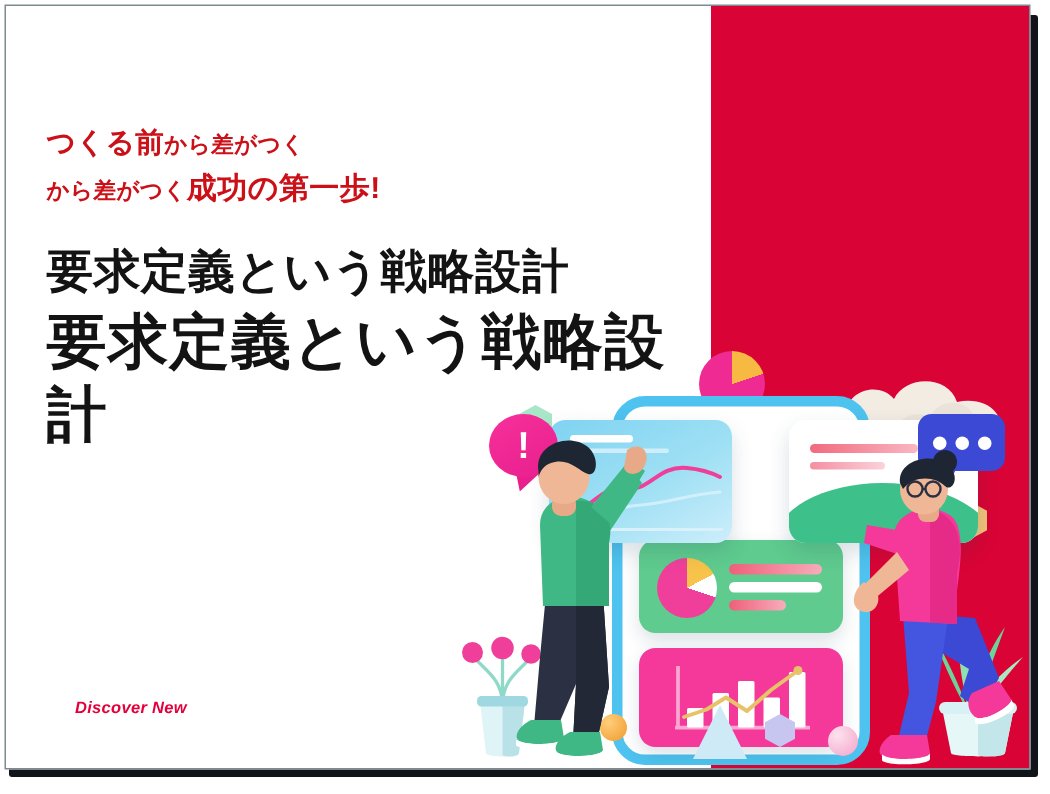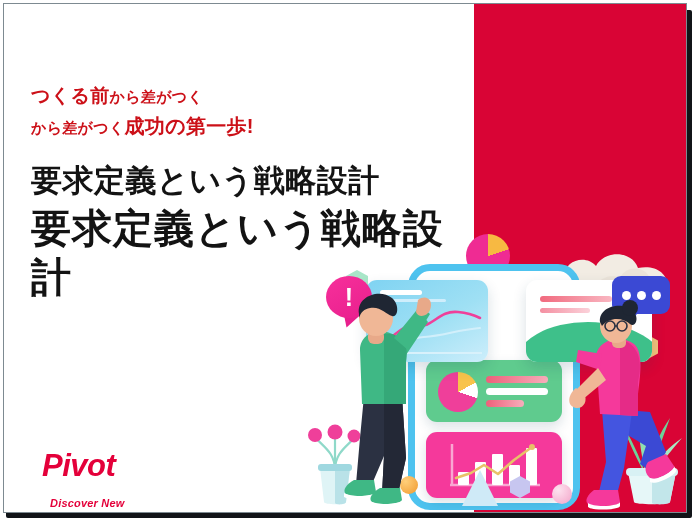--- a/index.html
+++ b/index.html
@@ -164,21 +164,20 @@
       </div>
 
       <div class="headline">
         <div class="h-line1">要求定義という戦略設計</div>
         <div class="h-line2">要求定義という戦略設計</div>
       </div>
 
     </div>
 
     <div class="logo">
-      <div class="logo-word">Pivot</div>
       <div class="logo-tag">Discover New</div>
     </div>
 
     <div class="illo">
 
       <svg class="cloud" viewBox="0 0 124 50">
         <path d="M10 48 C0 48 0 32 12 31 C12 14 34 8 44 20 C52 4 80 4 86 22 C106 18 120 30 114 48 Z" fill="#f2ece3"></path>
         <path d="M44 48 C40 36 56 26 68 32 C74 18 96 20 98 34 C108 34 112 44 106 48 Z" fill="#e6ddd1" opacity=".55"></path>
       </svg>
 

